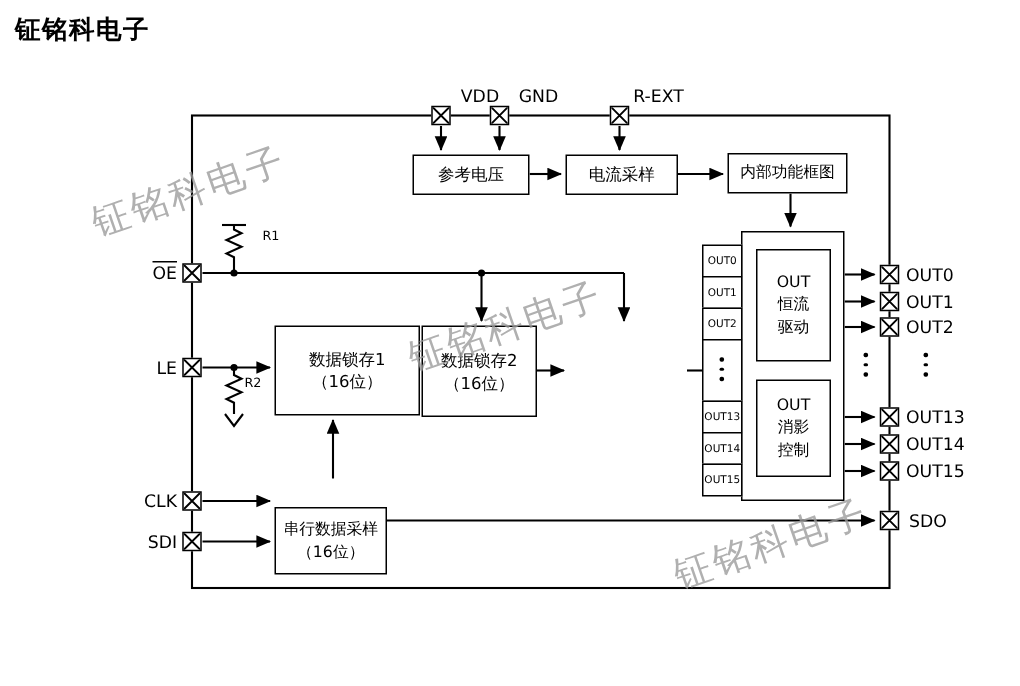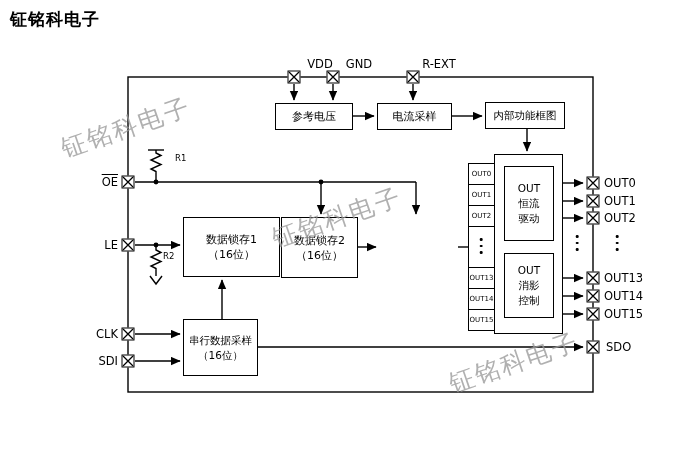--- a/index.html
+++ b/index.html
@@ -90,21 +90,21 @@
     <span class="s">内部功能框图</span>
   </div>
   <div class="blk" style="left:183px;top:217px;width:97px;height:60px">
     <span class="l">数据锁存1</span>
     <span class="l">（16位）</span>
   </div>
   <div class="blk" style="left:281px;top:217px;width:77px;height:61px">
     <span class="l">数据锁存2</span>
     <span class="l">（16位）</span>
   </div>
-  <div class="blk" style="left:183px;top:319px;width:75px;height:57px">
+  <div class="blk" style="left:183px;top:338px;width:75px;height:45px">
     <span class="s">串行数据采样</span>
     <span class="s">（16位）</span>
   </div>
 
   <div class="bigbox" style="left:494px;top:154px;width:69px;height:180px"></div>
   <div class="blk" style="left:504px;top:166px;width:50px;height:75px">
     <span class="s">OUT</span>
     <span class="s">恒流</span>
     <span class="s">驱动</span>
   </div>

